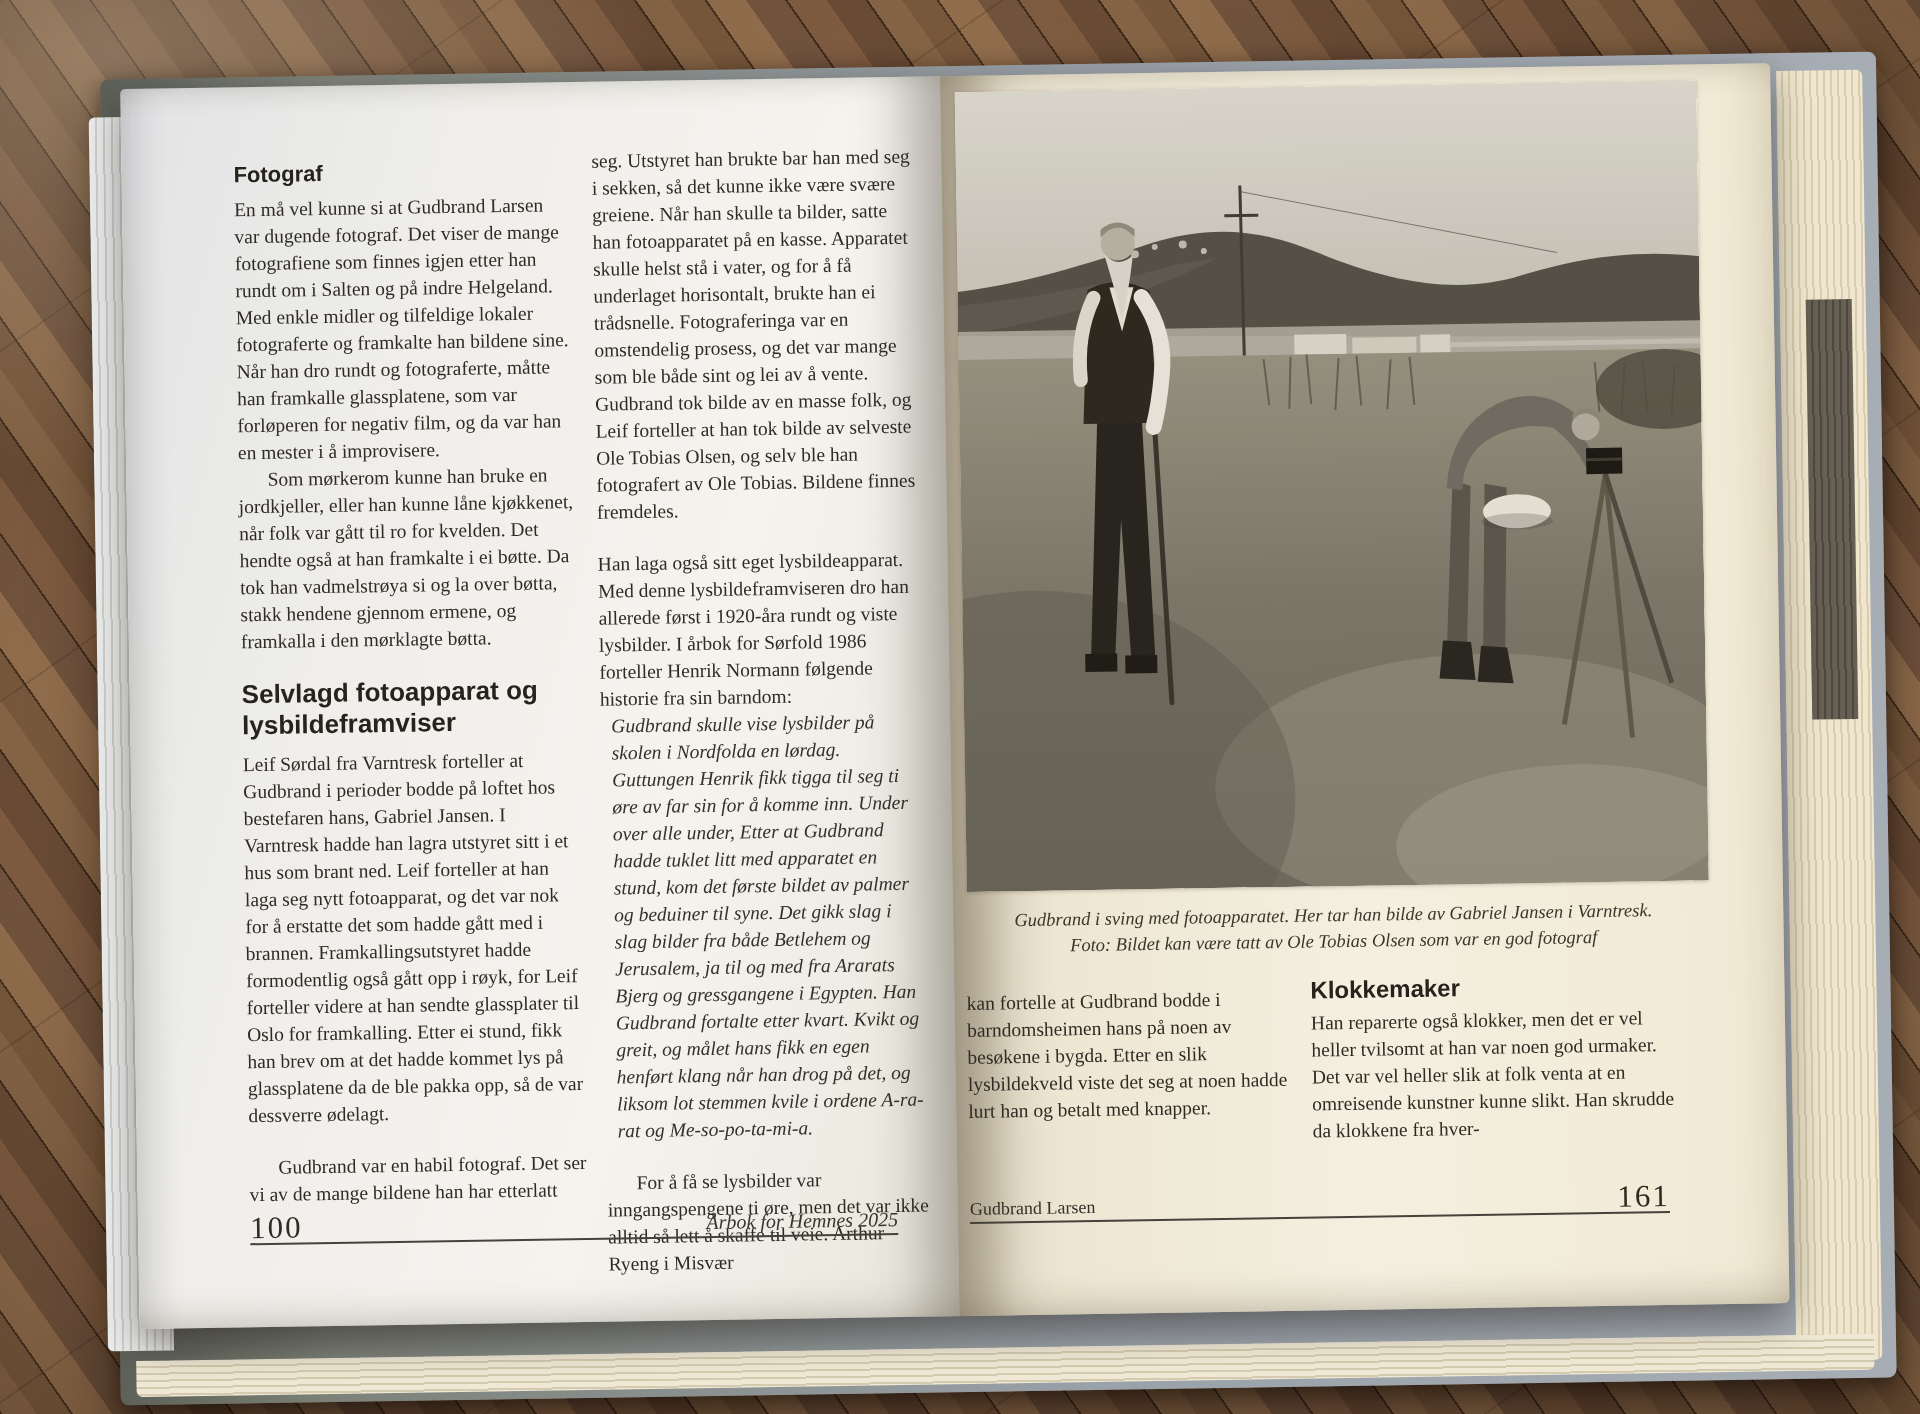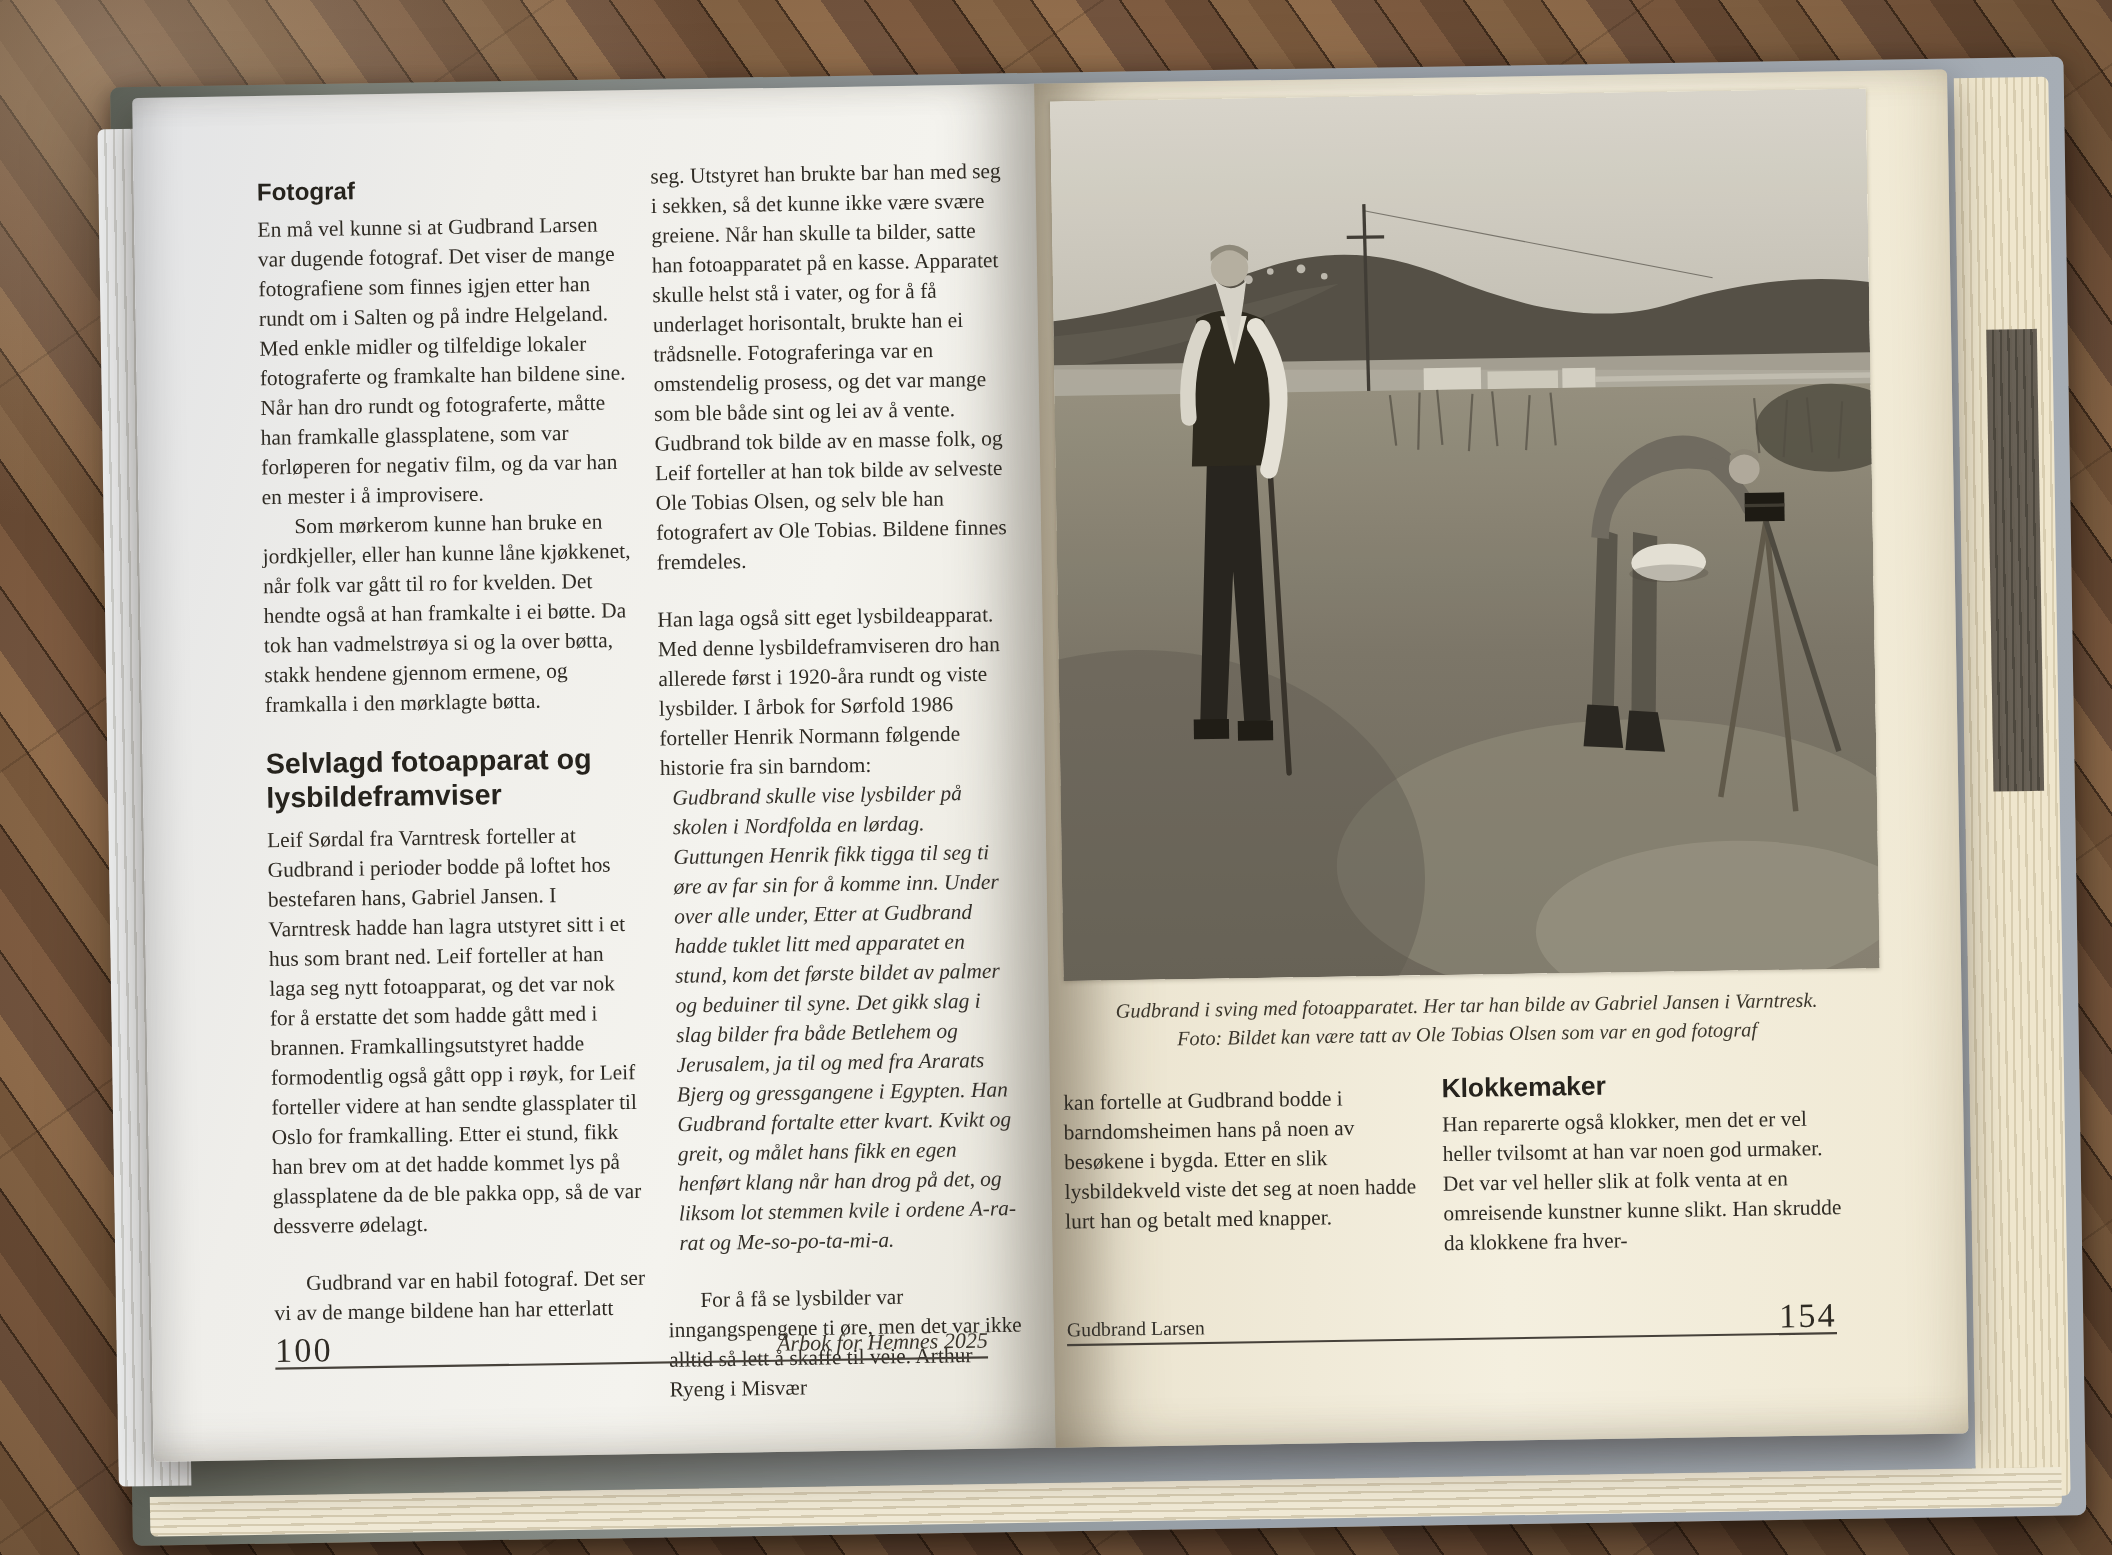--- a/index.html
+++ b/index.html
@@ -199,18 +199,18 @@
       </div>
       <div class="col rp-col1">
         <p>kan fortelle at Gudbrand bodde i barndomsheimen hans på noen av besøkene i bygda. Etter en slik lysbildekveld viste det seg at noen hadde lurt han og betalt med knapper.</p>
       </div>
       <div class="col rp-col2">
         <h1 class="sec">Klokkemaker</h1>
         <p>Han reparerte også klokker, men det er vel heller tvilsomt at han var noen god urmaker. Det var vel heller slik at folk venta at en omreisende kunstner kunne slikt. Han skrudde da klokkene fra hver-</p>
       </div>
       <div class="footer footer-right">
         <span class="ftitle">Gudbrand Larsen</span>
-        <span class="pageno">154</span>
+        <span class="pageno">161</span>
       </div>
     </div>
 
   </div>
 </div>
 
 </body></html>

